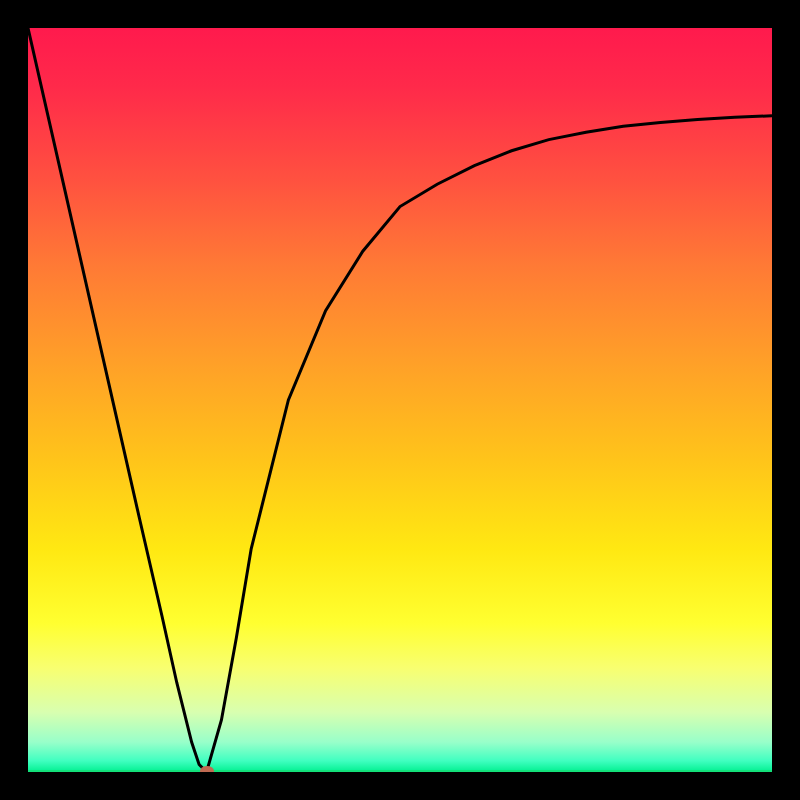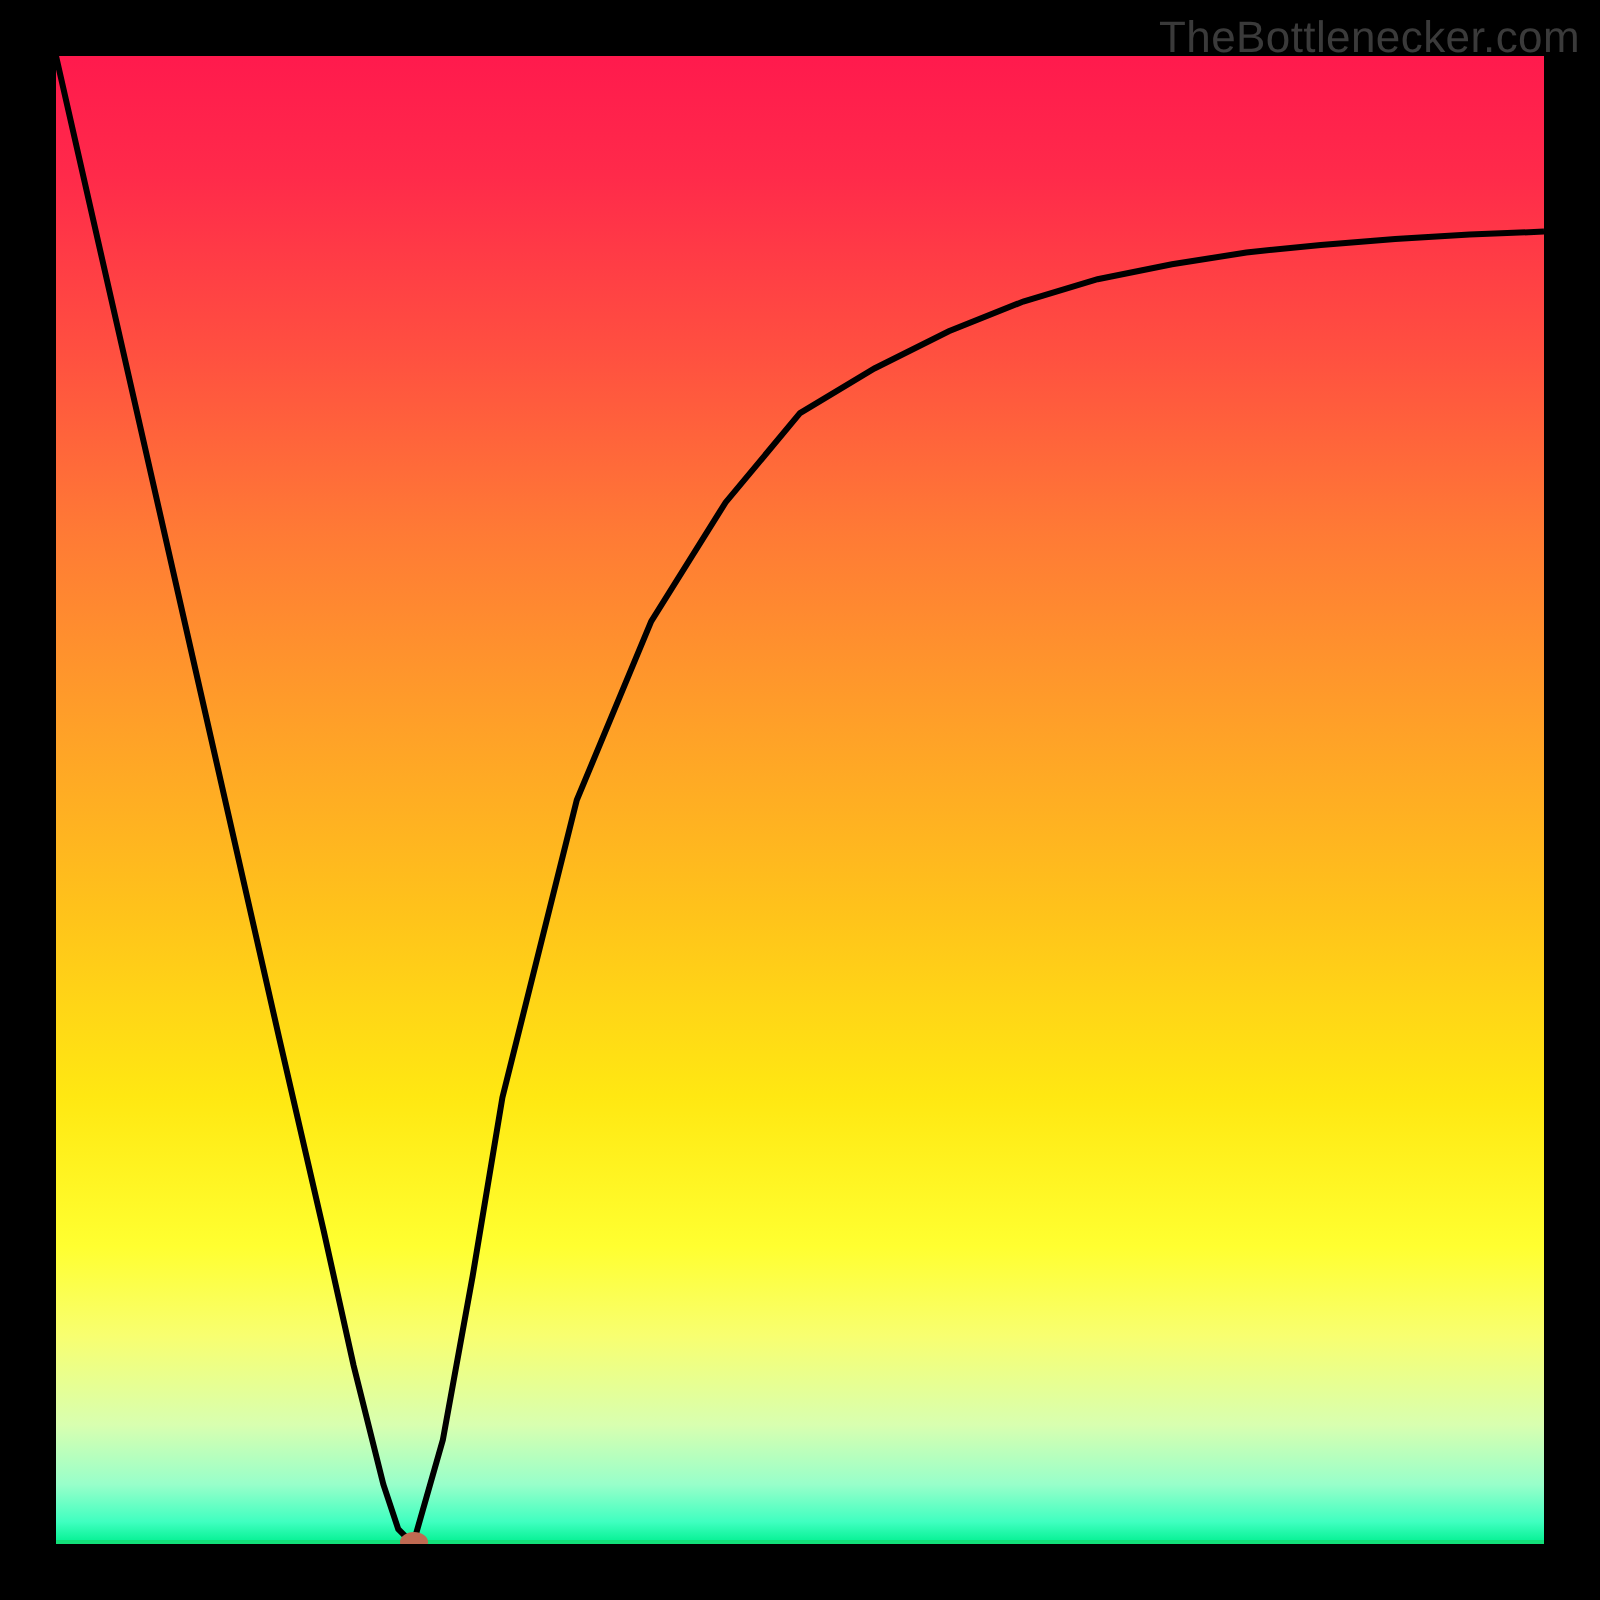--- a/index.html
+++ b/index.html
@@ -74,21 +74,20 @@
     height: 10px;
     border-radius: 50%;
     background: #c06a52;
     z-index: 4;
   }
 </style>
 </head>
 <body>
 
 <div class="frame">
-  <div class="watermark">TheBottlenecker.com</div>
   <div class="plot">
     <div class="gradient-bg"></div>
     <svg class="curve" viewBox="0 0 744 744" preserveAspectRatio="none">
       <path id="bn-path" d="M0.00,0.00 L37.20,163.68 L74.40,327.36 L111.60,491.04 L133.92,587.76 L148.80,654.72 L163.68,714.24 L171.12,736.56 L178.56,744.00 L193.44,691.92 L208.32,610.08 L223.20,520.80 L260.40,372.00 L297.60,282.72 L334.80,223.20 L372.00,178.56 L409.20,156.24 L446.40,137.64 L483.60,122.76 L520.80,111.60 L558.00,104.16 L595.20,98.21 L632.40,94.49 L669.60,91.51 L706.80,89.28 L744.00,87.79" fill="none" stroke="#000000" stroke-width="3"></path>
     </svg>
     <div class="bottom-line"></div>
     <div id="marker" class="marker" style="left: 171.56px; top: 738px; background: rgb(192, 106, 82);"></div>
   </div>
 </div>
 

